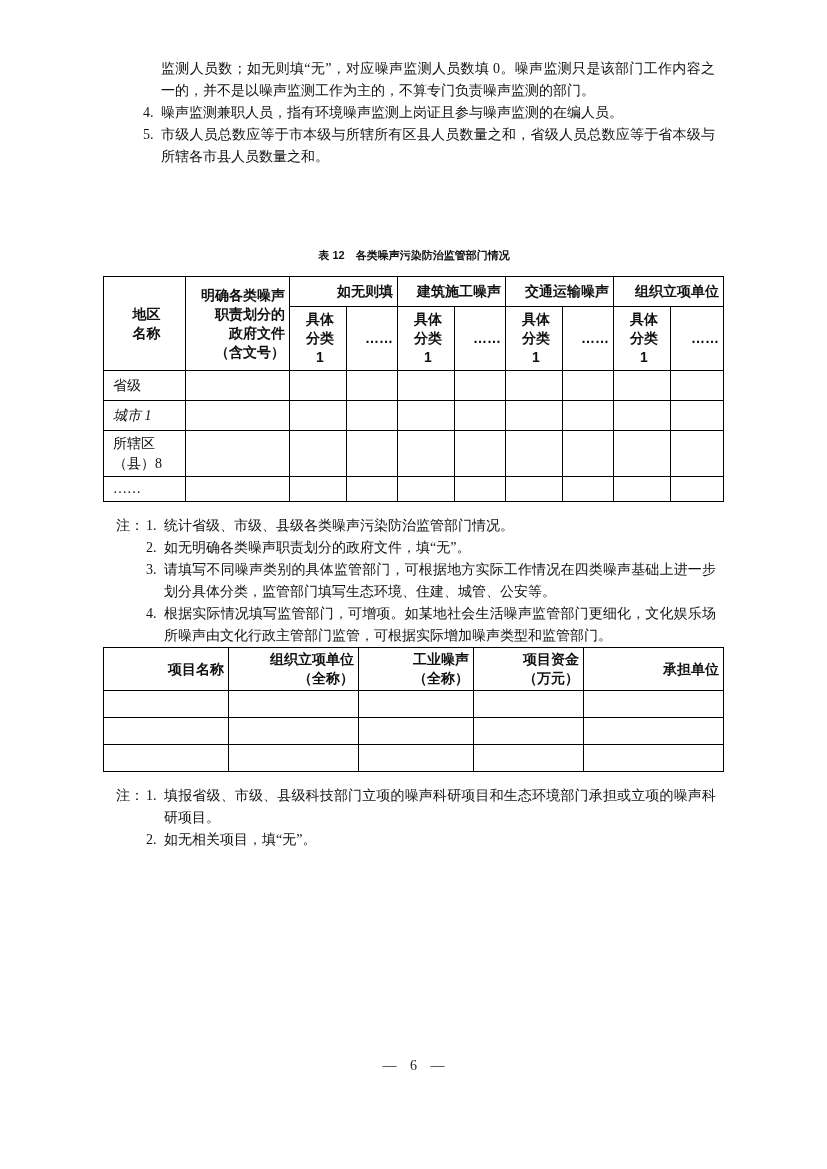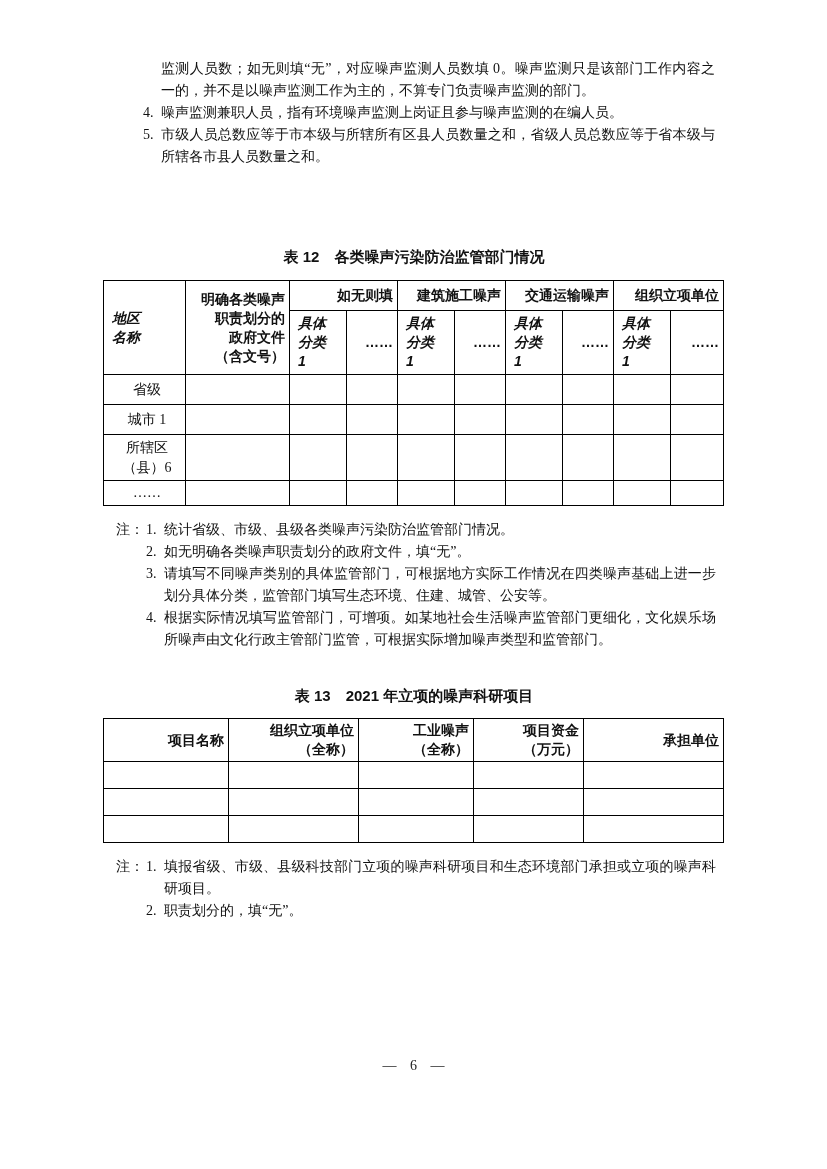--- a/index.html
+++ b/index.html
@@ -13,38 +13,38 @@
 
   
   .intro { margin-left:40px; width:572px; font-size:14px; line-height:22px; }
   .note-row { display:flex; align-items:flex-start; }
   .note-row .num { flex:0 0 18px; }
   .note-row .txt { flex:1 1 auto; text-align:justify; }
 
   
   .tbl-title {
     font-family:"Liberation Sans","DejaVu Sans",sans-serif;
-    font-weight:bold; font-size:15px; text-align:center; margin:0;
+    font-weight:bold; font-size:11px; text-align:center; margin:0;
   }
   .t12-title { margin-top:80px; margin-bottom:13px; }
   .t13-title { margin-top:36px; margin-bottom:12px; }
 
   
   table { border-collapse:collapse; width:620px; table-layout:fixed; }
   td { border:1px solid #000; font-size:14px; padding:2px 4px; vertical-align:middle; }
   .hdr {
     font-family:"Liberation Sans","DejaVu Sans",sans-serif; font-weight:bold;
     text-align:right; white-space:pre-line; line-height:19px;
   }
-  .hdr.left { text-align:left; padding-left:8px;font-style:italic; }
-  .rowlbl { text-align:center; padding-left:9px; white-space:pre-line; line-height:20px; }
+  .hdr.left { text-align:center; padding-left:8px; }
+  .rowlbl { text-align:left; padding-left:9px; white-space:pre-line; line-height:20px; }
   .t12 tr.h1 td { height:30px; }
   .t12 tr.h2 td { height:64px; }
   .t12 tr.r1 td { height:30px; }
-  .t12 tr.r2 td { height:30px; }
+  .t12 tr.r2 td { height:30px;font-style:italic; }
   .t12 tr.r3 td { height:46px; }
   .t12 tr.r4 td { height:24px; }
   .t13 tr.h td { height:42px; }
   .t13 tr.r td { height:27px; }
 
   
   .notes { display:flex; font-size:14px; line-height:22px; margin-top:13px; margin-left:13px; width:600px; }
   .notes-label { flex:0 0 30px; }
   .notes-body { flex:1 1 auto; }
   .note-item { display:flex; align-items:flex-start; }
@@ -143,21 +143,21 @@
         <td></td>
             <td></td>
         <td></td>
             <td></td>
         <td></td>
             <td></td>
         <td></td>
       </tr>
       <tr class="r3">
         <td class="rowlbl">所辖区
-（县）6</td>
+（县）8</td>
         <td></td>
             <td></td>
         <td></td>
             <td></td>
         <td></td>
             <td></td>
         <td></td>
             <td></td>
         <td></td>
       </tr>
@@ -191,21 +191,20 @@
           <span class="num">3.</span>
           <span class="txt">请填写不同噪声类别的具体监管部门，可根据地方实际工作情况在四类噪声基础上进一步划分具体分类，监管部门填写生态环境、住建、城管、公安等。</span>
         </div>
         <div class="note-item">
           <span class="num">4.</span>
           <span class="txt">根据实际情况填写监管部门，可增项。如某地社会生活噪声监管部门更细化，文化娱乐场所噪声由文化行政主管部门监管，可根据实际增加噪声类型和监管部门。</span>
         </div>
       </div>
     </div>
 
-    <h3 class="tbl-title t13-title">表 13　2021 年立项的噪声科研项目</h3>
 
     <table class="t13">
       <colgroup>
         <col style="width:125px">
           <col style="width:130px">
           <col style="width:115px">
         <col style="width:110px">
           <col style="width:140px">
       </colgroup>
       <tbody>
@@ -245,21 +244,21 @@
 
     <div class="notes">
       <span class="notes-label">注：</span>
       <div class="notes-body">
         <div class="note-item">
           <span class="num">1.</span>
           <span class="txt">填报省级、市级、县级科技部门立项的噪声科研项目和生态环境部门承担或立项的噪声科研项目。</span>
         </div>
         <div class="note-item">
           <span class="num">2.</span>
-          <span class="txt">职责划分的，填“无”。</span>
+          <span class="txt">如无相关项目，填“无”。</span>
         </div>
       </div>
     </div>
 
   </div>
 
   <div class="footer">— 6 —</div>
 </div>
 
 </body></html>

